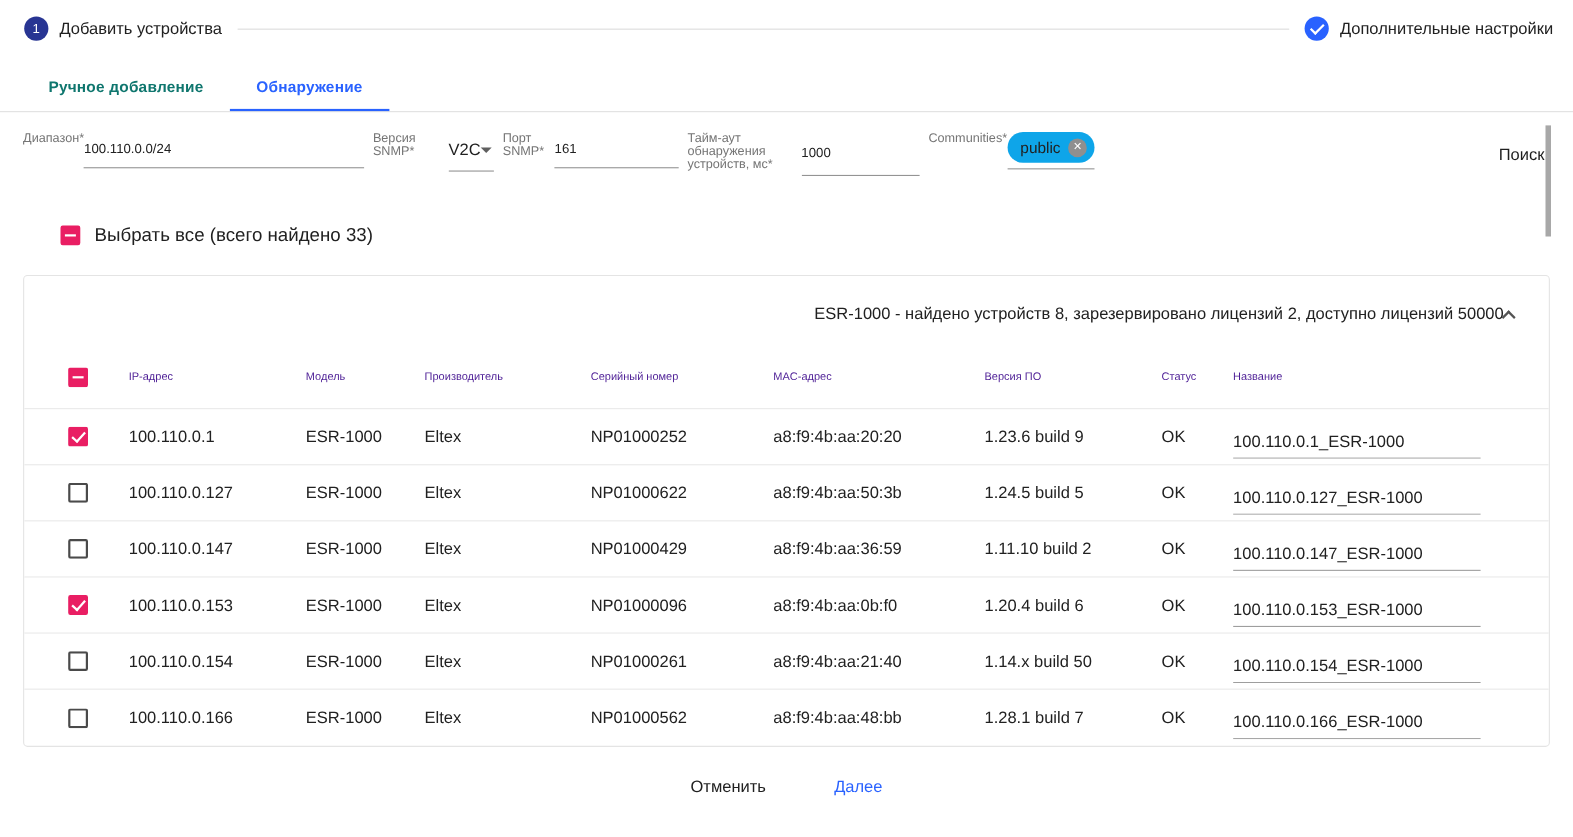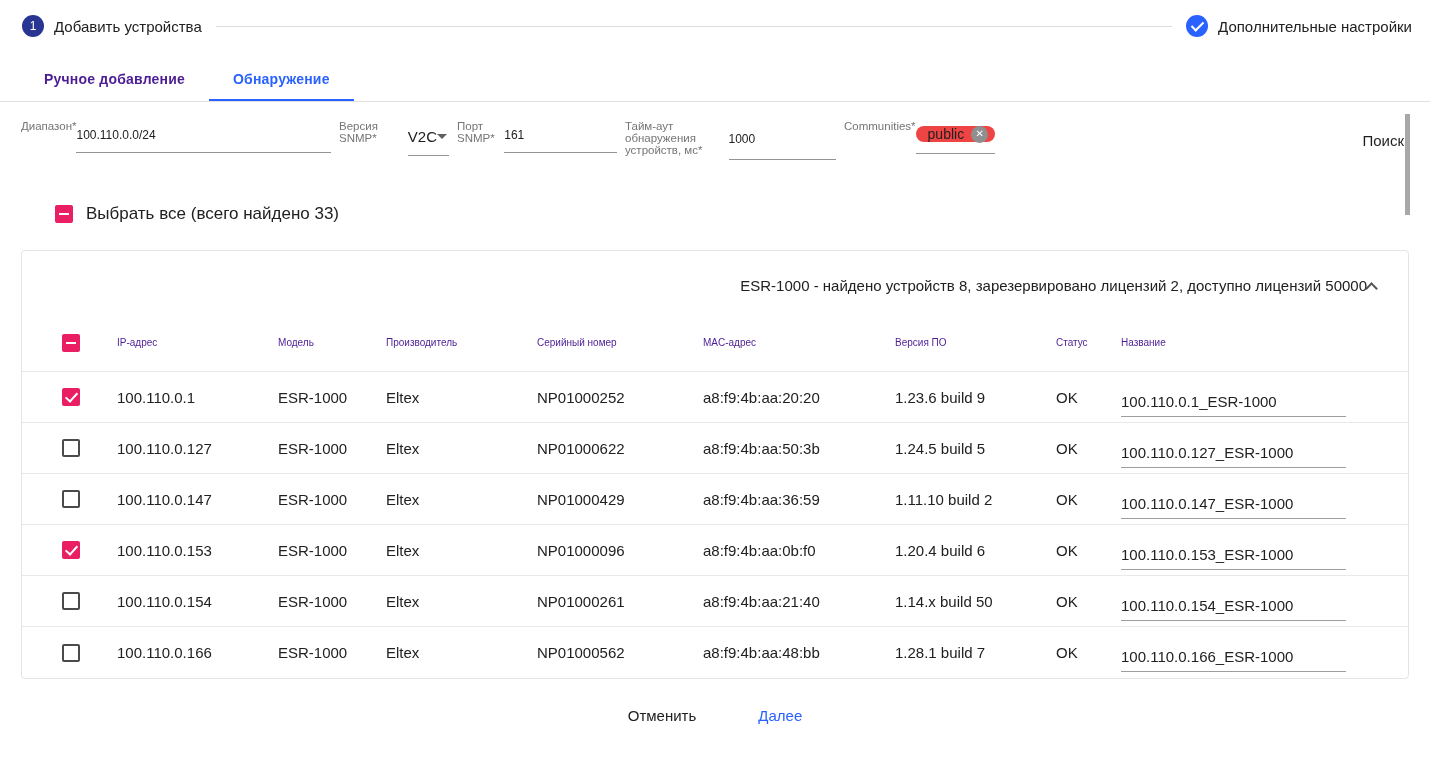--- a/index.html
+++ b/index.html
@@ -26,21 +26,21 @@
     width: 5px; height: 10px;
     border: solid #fff; border-width: 0 2px 2px 0; transform: rotate(45deg);
   }
   .step-label { font-size: 15px; color: #212121; }
   .stepper-line { flex: 1; height: 1px; background: #dcdcdc; margin: 0 14px; }
 
   
   .tabbar { display: flex; padding-left: 20px; border-bottom: 1px solid #e0e0e0; height: 46px; margin-top: 6px; }
   .tab {
     padding: 0 24px; display: flex; align-items: center;
-    font-size: 14px; font-weight: 700; color: #4c1d95;
+    font-size: 14px; font-weight: 700; color: #0f766e;
     cursor: pointer; position: relative; letter-spacing: .2px;
   }
   .tab.active { color: #2962ff; }
   .tab.active::after { content: ""; position: absolute; left: 0; right: 0; bottom: 0; height: 2px; background: #2962ff; }
 
   
   .form-row { display: flex; align-items: flex-start; padding: 18px 16px 0 21px; gap: 8px; }
   .field { display: flex; flex-direction: row; }
   .flabel { font-size: 11.5px; color: #757575; margin-bottom: 4px; display: block; }
   .finput {
@@ -54,21 +54,21 @@
     font-size: 15px; cursor: pointer;
   }
   .select-arrow {
     width: 0; height: 0;
     border-left: 5px solid transparent; border-right: 5px solid transparent;
     border-top: 5px solid #5f5f5f;
   }
   .fchips { display: flex; align-items: center; border-bottom: 1px solid #949494; padding: 0 0 5px; min-height: 34px; cursor: text; }
   .chip {
     display: inline-flex; align-items: center; gap: 7px;
-    background: #ef4444; border-radius: 16px; height: 16px;
+    background: #0ea5e9; border-radius: 16px; height: 28px;
     padding: 0 7px 0 12px; font-size: 14px; color: #212121;
   }
   .chip-remove {
     width: 17px; height: 17px; border-radius: 50%; background: #8f8f8f;
     color: #fff; font-size: 10px; line-height: 1;
     display: flex; align-items: center; justify-content: center; cursor: pointer;
   }
   .search-btn { margin-left: auto; margin-top: 8px; font-size: 15px; color: #1f1f1f; cursor: pointer; padding: 4px 10px; white-space: nowrap; }
 
   

